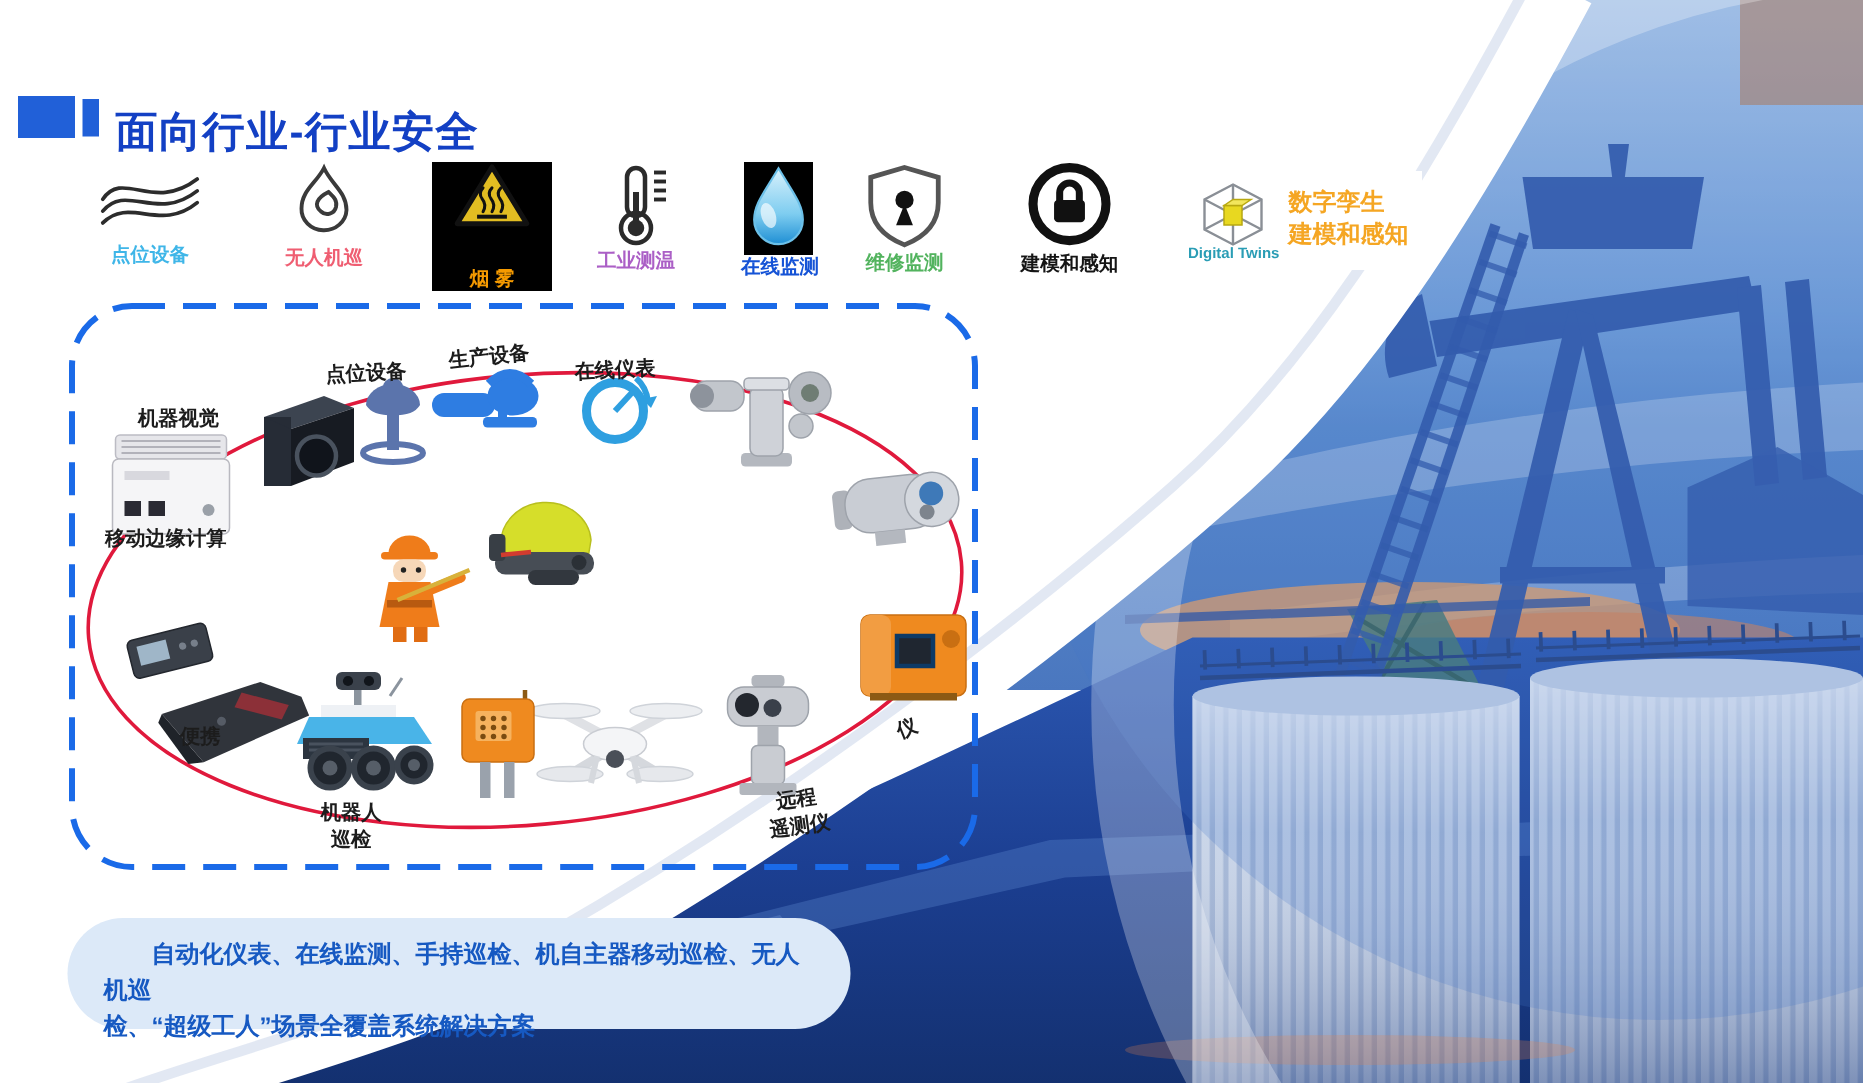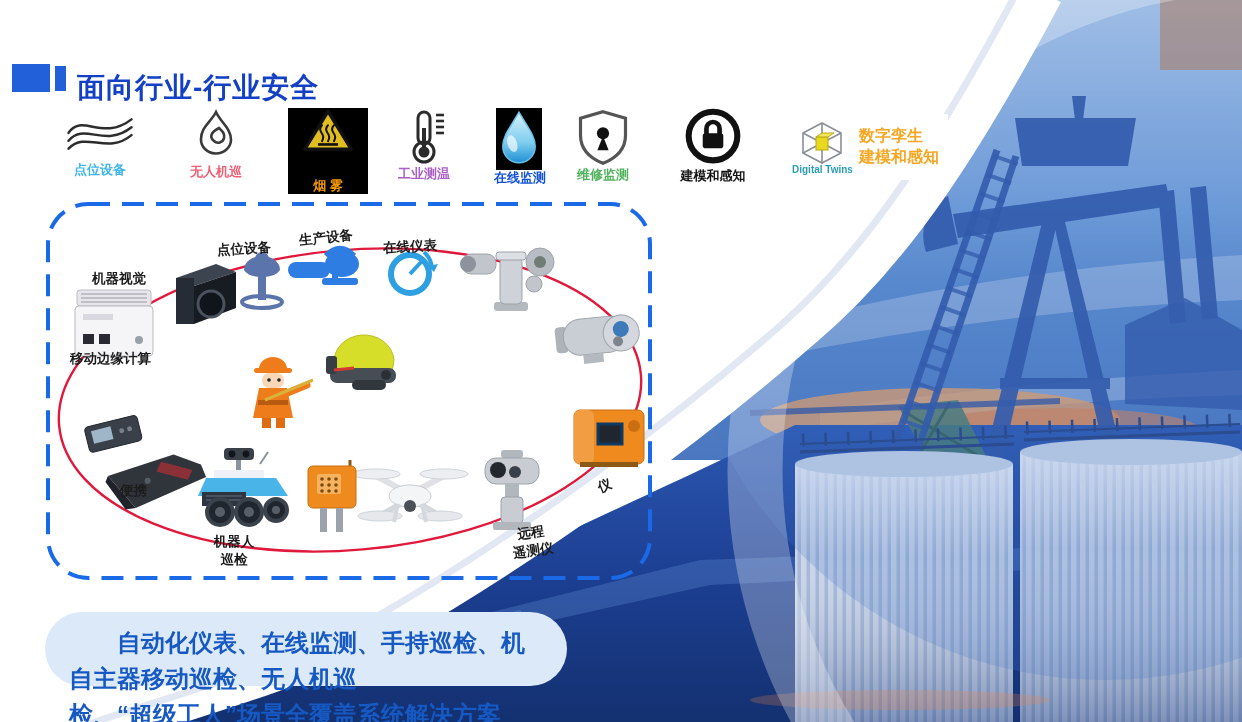--- a/index.html
+++ b/index.html
@@ -22,21 +22,21 @@
   .dt-tile{flex-direction:row;align-items:center;gap:6px;padding:0 6px;}
   .dt-cube{display:flex;flex-direction:column;align-items:center;}
   .dt-caption{font-size:10px;font-weight:bold;color:#2a9db5;margin-top:-2px;}
   .dt-label{font-size:16px;font-weight:bold;white-space:pre-line;line-height:1.3;}
   
   .dlabel{position:absolute;font-size:13.5px;font-weight:600;color:#1c1c1c;white-space:pre-line;line-height:1.3;}
   
   .pill{
     left:45px;top:612px;width:522px;height:74px;background:#dce9f8;border-radius:40px;
     box-sizing:border-box;padding:13px 24px 0 24px;
-    font-size:24px;font-weight:bold;color:#1659c2;line-height:1.5;
+    font-size:16px;font-weight:bold;color:#1659c2;line-height:1.5;
     white-space:pre-line;text-indent:2em;
   }
 </style>
 </head>
 <body>
 
 <svg class="abs" style="left:0;top:0;" width="1242" height="722" viewBox="0 0 1242 722">
   <defs>
     <linearGradient id="sky" x1="0" y1="0" x2="0" y2="1">
       <stop offset="0" stop-color="#b9d2ee"></stop>

